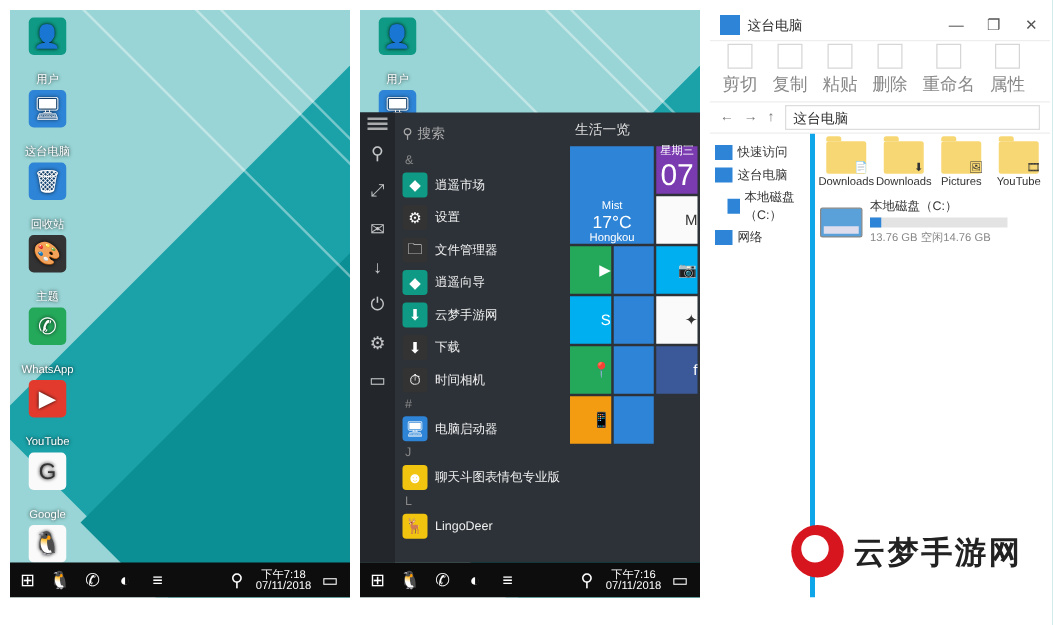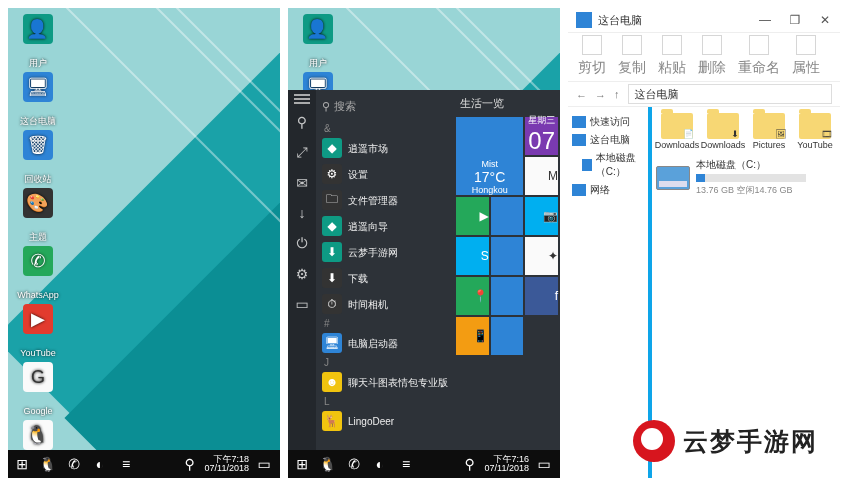--- a/index.html
+++ b/index.html
@@ -25,21 +25,21 @@
 .desk-icons{position:absolute;left:4px;top:6px;display:flex;flex-direction:column;gap:4px}
 .di{width:52px;display:flex;flex-direction:column;align-items:center;color:#fff;text-shadow:0 0 3px #000;cursor:pointer}
 .di .ic{width:30px;height:30px;border-radius:4px;display:flex;align-items:center;justify-content:center;font-size:18px}
 .di span{font-size:9px;margin-top:15px;text-align:center;line-height:1}
 
 
 .taskbar{position:absolute;left:0;right:0;bottom:0;height:28px;background:#0d0d0d;display:flex;align-items:center;color:#fff}
 .taskbar .tb-left{display:flex;align-items:center;gap:6px;padding-left:4px}
 .tb-ic{width:20px;height:20px;display:flex;align-items:center;justify-content:center;font-size:14px}
 .taskbar .tb-right{margin-left:auto;display:flex;align-items:center;gap:5px;padding-right:6px;font-size:9px}
-.tb-clock{display:flex;flex-direction:column;align-items:flex-end;line-height:1}
+.tb-clock{display:flex;flex-direction:column;align-items:center;line-height:1}
 
 
 .startmenu{position:absolute;left:0;bottom:28px;width:272px;height:360px;background:#2d3238;color:#eee;display:flex}
 .sm-rail{width:28px;background:#23272c;display:flex;flex-direction:column;align-items:center;padding-top:8px;gap:14px;font-size:14px}
 .sm-rail .ri{opacity:.8}
 .sm-rail .ri0{width:16px;height:2px;background:#ccc;box-shadow:0 4px 0 #ccc,0 -4px 0 #ccc}
 .sm-apps{width:130px;overflow:hidden;padding:0 4px}
 .sm-search{display:flex;align-items:center;gap:4px;height:24px;color:#aaa;font-size:11px;padding:4px 2px}
 .sm-letter{color:#888;font-size:10px;padding:1px 4px}
 .sm-app{display:flex;align-items:center;gap:6px;padding:3px 2px;cursor:pointer}

